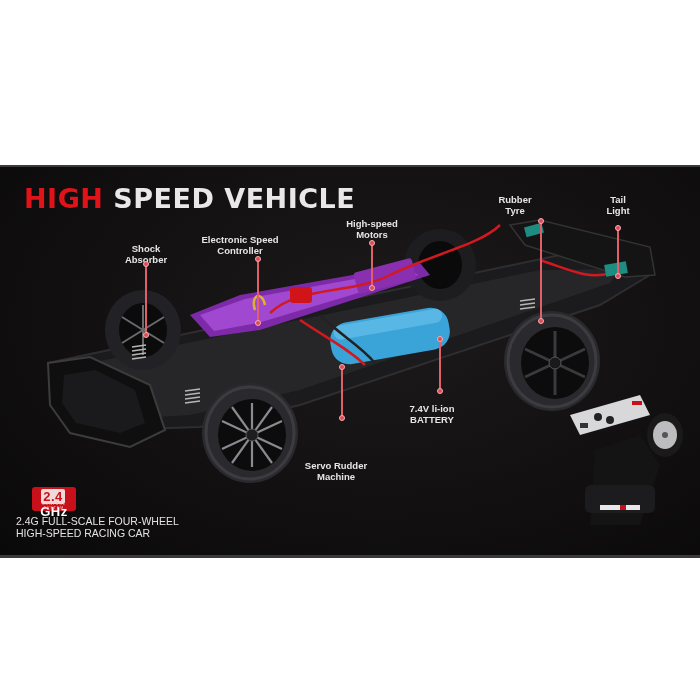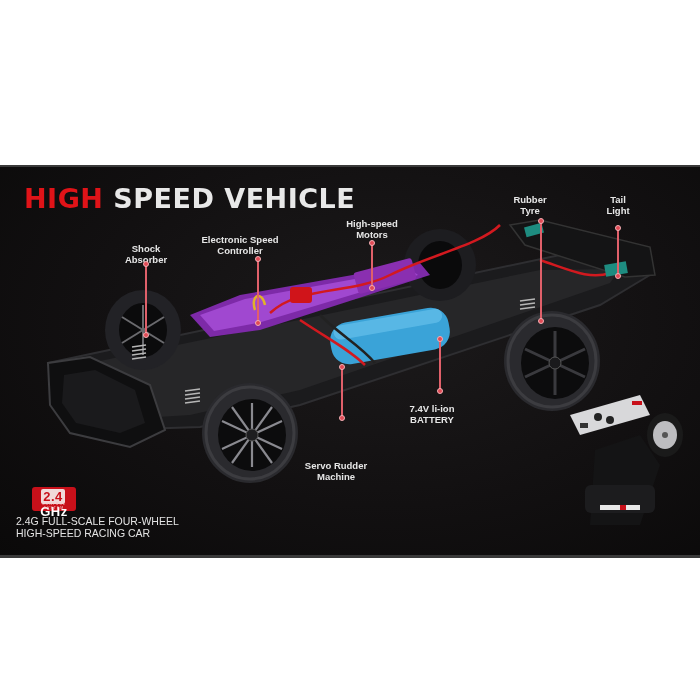--- a/index.html
+++ b/index.html
@@ -165,21 +165,21 @@
   <div class="dot" style="left:258px; top:158px;"></div>
 
   <div class="callout" style="left:372px; top:53px;">
     <div>High-speed</div>
     <div>Motors</div>
   </div>
   <div class="leader" style="left:372px; top:78px; height:45px;"></div>
   <div class="dot" style="left:372px; top:78px;"></div>
   <div class="dot" style="left:372px; top:123px;"></div>
 
-  <div class="callout" style="left:530px; top:29px;">
+  <div class="callout" style="left:515px; top:29px;">
     <div>Rubber</div>
     <div>Tyre</div>
   </div>
   <div class="leader" style="left:541px; top:56px; height:100px;"></div>
   <div class="dot" style="left:541px; top:56px;"></div>
   <div class="dot" style="left:541px; top:156px;"></div>
 
   <div class="callout" style="left:618px; top:29px;">
     <div>Tail</div>
     <div>Light</div>

